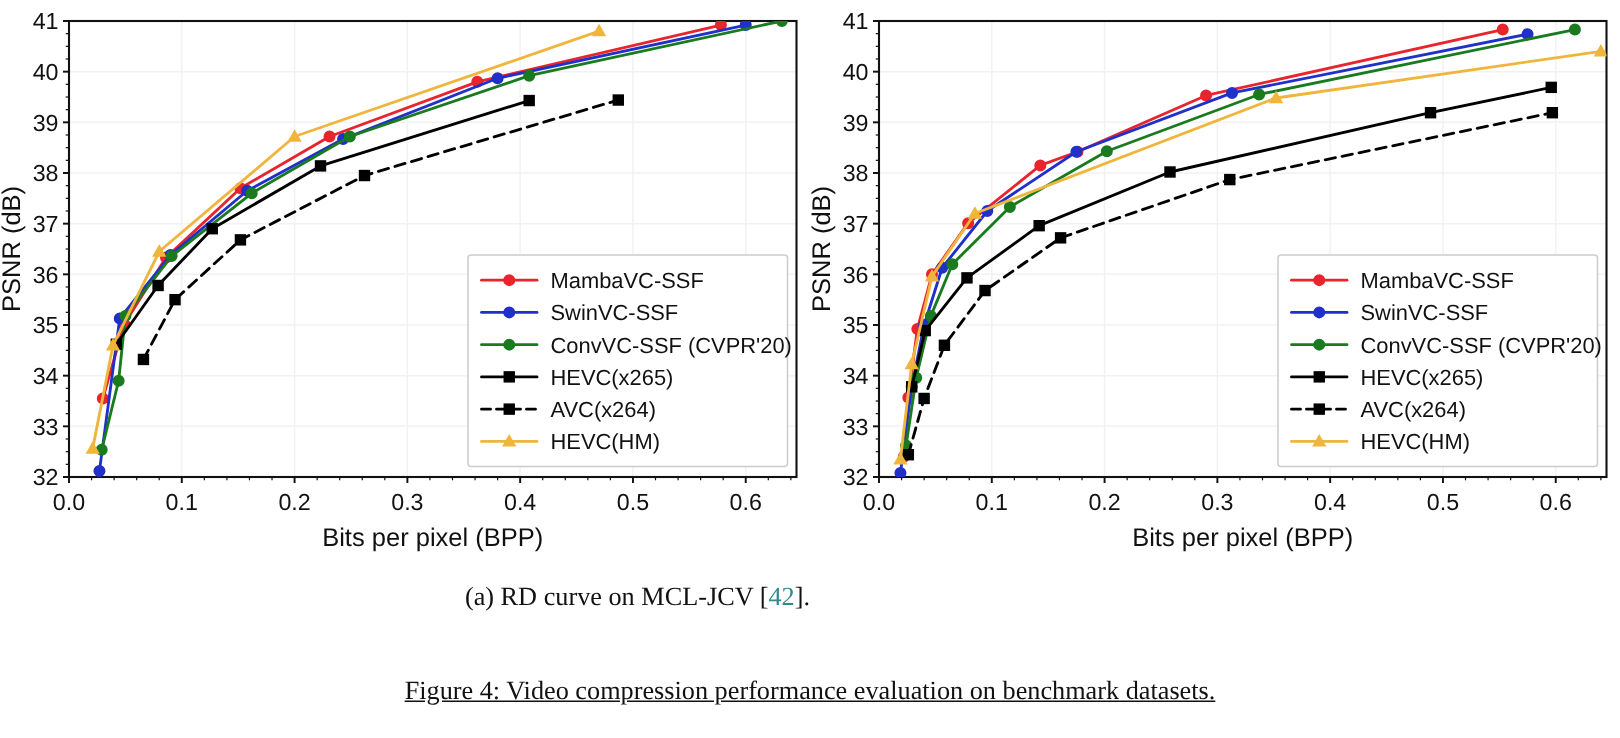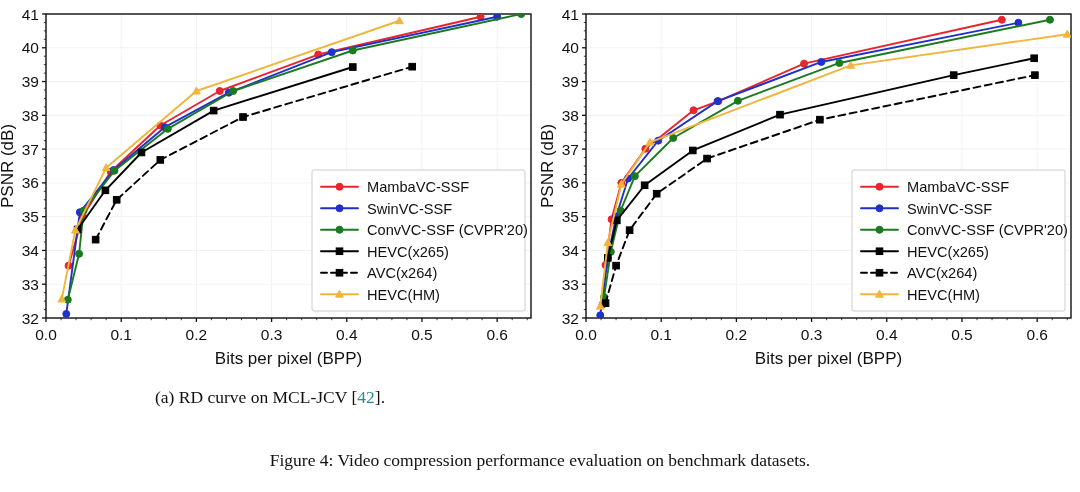--- a/index.html
+++ b/index.html
@@ -14,28 +14,28 @@
   .panel-a{left:0;}
   .panel-b{left:540px;}
   .chart-svg{display:block;}
   .subcap{
     position:absolute;top:380px;width:540px;height:34px;
     text-align:center;
     font-family:"Liberation Serif",serif;
     font-size:17.5px;color:#111111;
     line-height:34px;white-space:nowrap;
   }
-  .subcap-a{left:0;}
+  .subcap-a{left:0;text-align:right;}
   .subcap-b{left:540px;}
   .cite{color:#2e8b8b;}
   .fig-caption{
     position:absolute;left:0;top:440px;width:1080px;height:40px;
     text-align:center;
     font-family:"Liberation Serif",serif;
-    font-size:17.5px;color:#111111;line-height:40px;white-space:nowrap;
+    font-size:17.5px;color:#111111;line-height:40px;white-space:nowrap;text-decoration:underline;
   }
   text{font-family:"Liberation Sans",sans-serif;}
 </style>
 </head>
 <body>
 
 <div class="figure-wrap">
 
   <div class="panels">
     <div class="panel panel-a">

